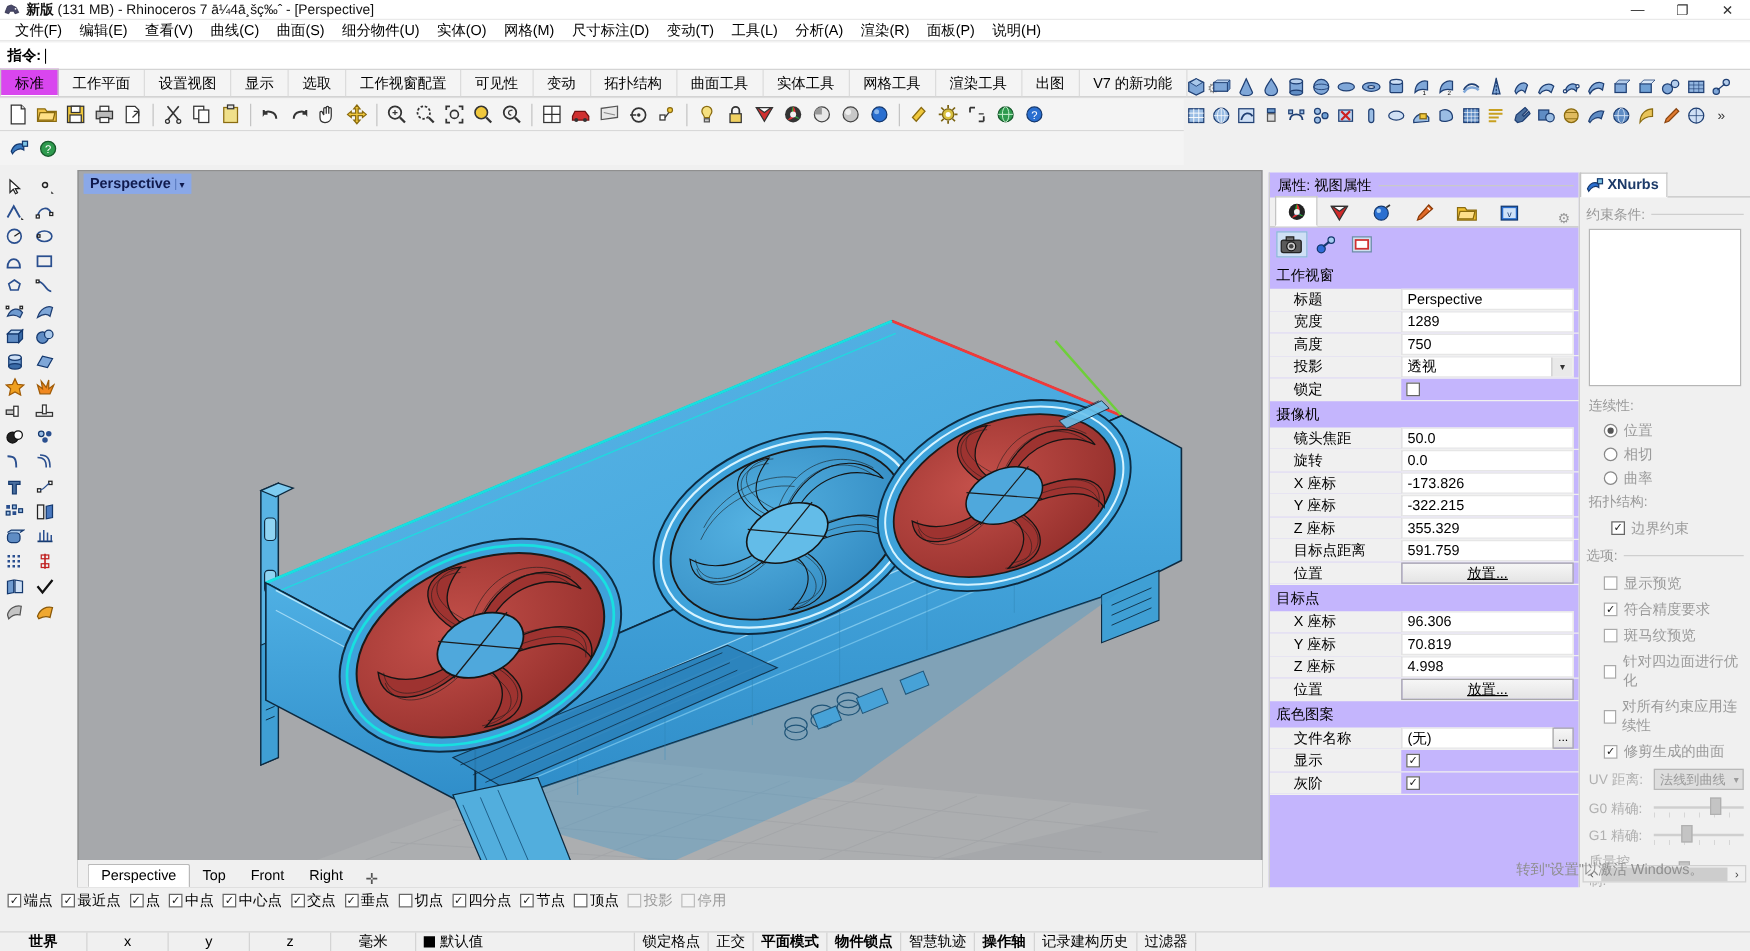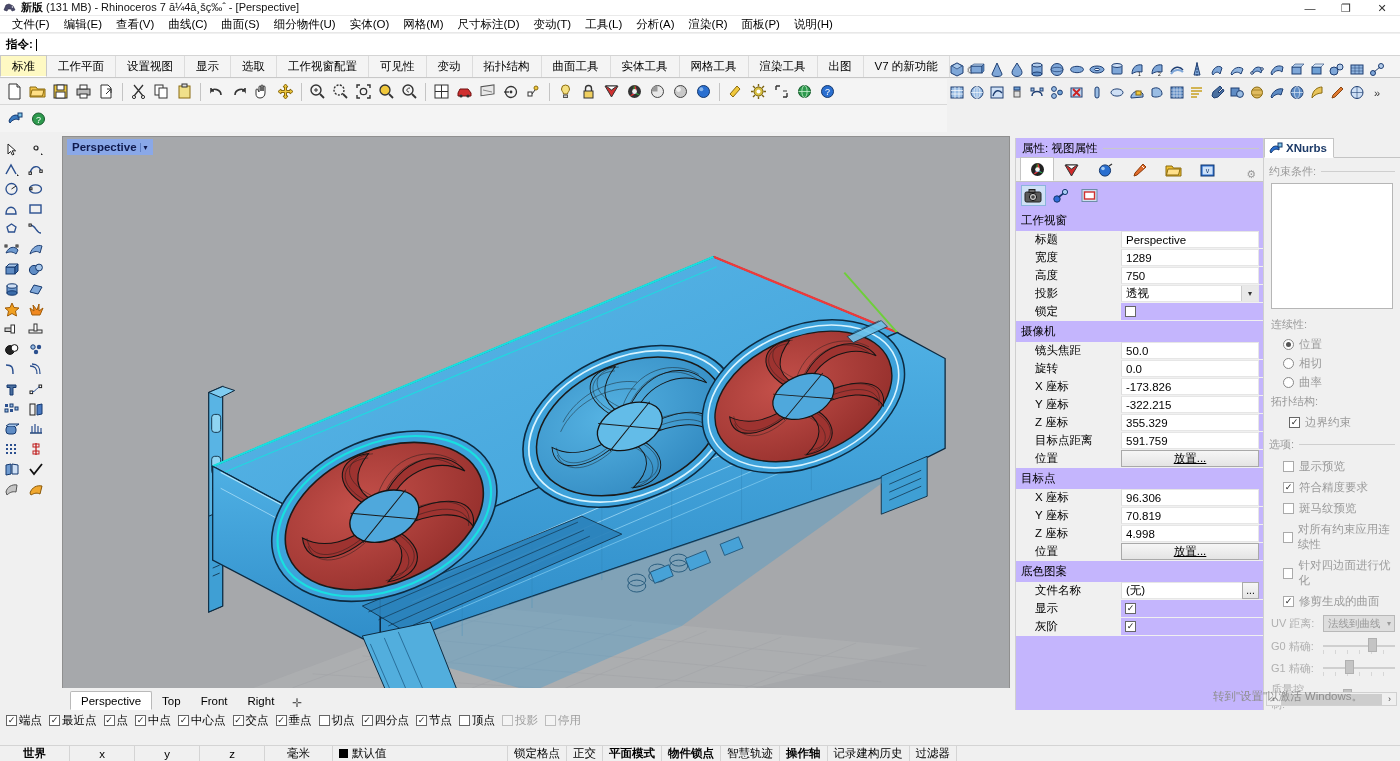--- a/index.html
+++ b/index.html
@@ -67,21 +67,21 @@
     position: absolute; top: 56px; left: 0; width: 1400px; height: 22px;
     background: #f4f4f4; border-bottom: 1px solid #c8c8c8;
     display: flex; align-items: flex-end;
   }
   .tabstrip .tt {
     height: 21px; padding: 0 11px; font-size: 11.5px; color: #000;
     display: flex; align-items: center; border-right: 1px solid #dcdcdc;
     cursor: default; white-space: nowrap;
   }
   .tabstrip .tt.active {
-    background: #fef9c3; border-top: 1px solid #c8c8c8; border-left: 1px solid #c8c8c8;
+    background: #d946ef; border-top: 1px solid #c8c8c8; border-left: 1px solid #c8c8c8;
     border-right: 1px solid #c8c8c8; border-bottom: 1px solid #fff;
     height: 22px; font-weight: normal;
   }
   .tabstrip .overflow { padding: 0 4px; font-size: 11px; color: #333; }
   .tabstrip .gear { padding: 0 6px 0 2px; }
 
   
   .righttools {
     position: absolute; top: 58px; left: 947px; width: 453px; height: 48px;
   }
@@ -1530,25 +1530,25 @@
           <div class="xn-check">
             <span class="cbox" style="border-color: rgb(170, 170, 170);">✓</span>
             <span>符合精度要求</span>
           </div>
           <div class="xn-check">
             <span class="cbox" style="border-color: rgb(170, 170, 170);"></span>
             <span>斑马纹预览</span>
           </div>
           <div class="xn-check">
             <span class="cbox" style="border-color: rgb(170, 170, 170);"></span>
-            <span>对所有约束应用连续性</span>
+            <span>针对四边面进行优化</span>
           </div>
           <div class="xn-check">
             <span class="cbox" style="border-color: rgb(170, 170, 170);"></span>
-            <span>针对四边面进行优化</span>
+            <span>对所有约束应用连续性</span>
           </div>
           <div class="xn-check">
             <span class="cbox" style="border-color: rgb(170, 170, 170);">✓</span>
             <span>修剪生成的曲面</span>
           </div>
         </div>
 
       <div class="xn-row">
         <span>UV 距离:</span>
         <span class="xn-combo">

